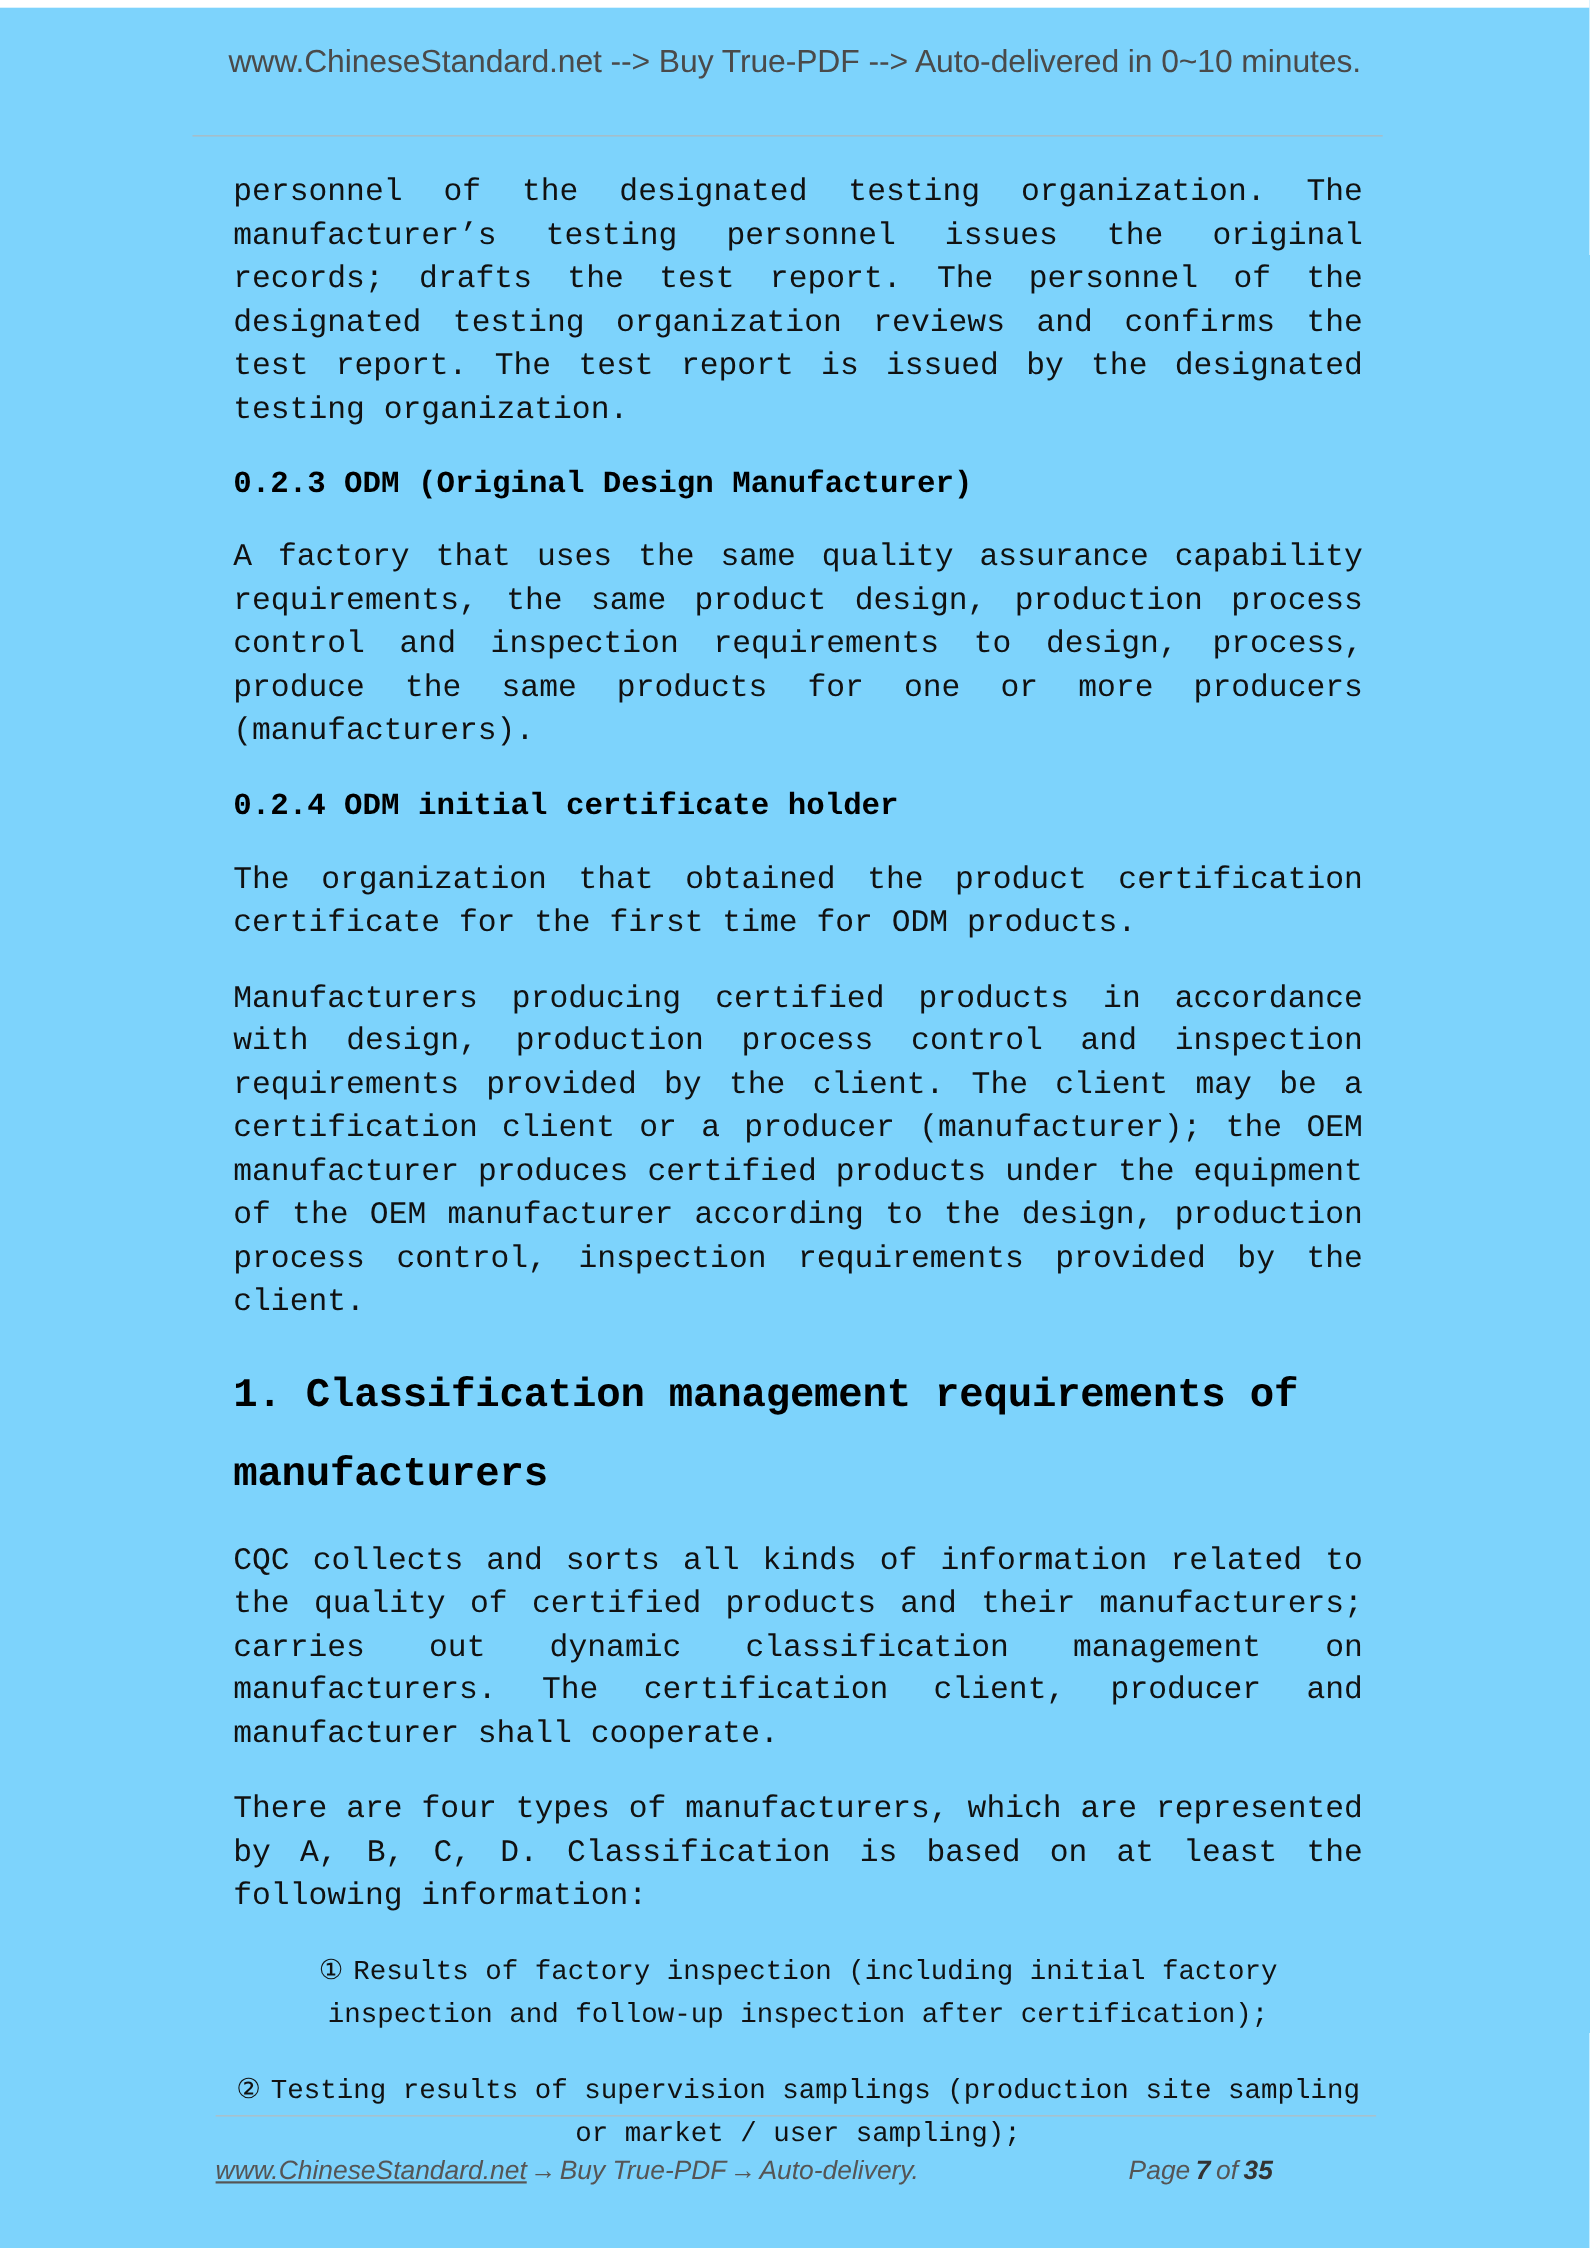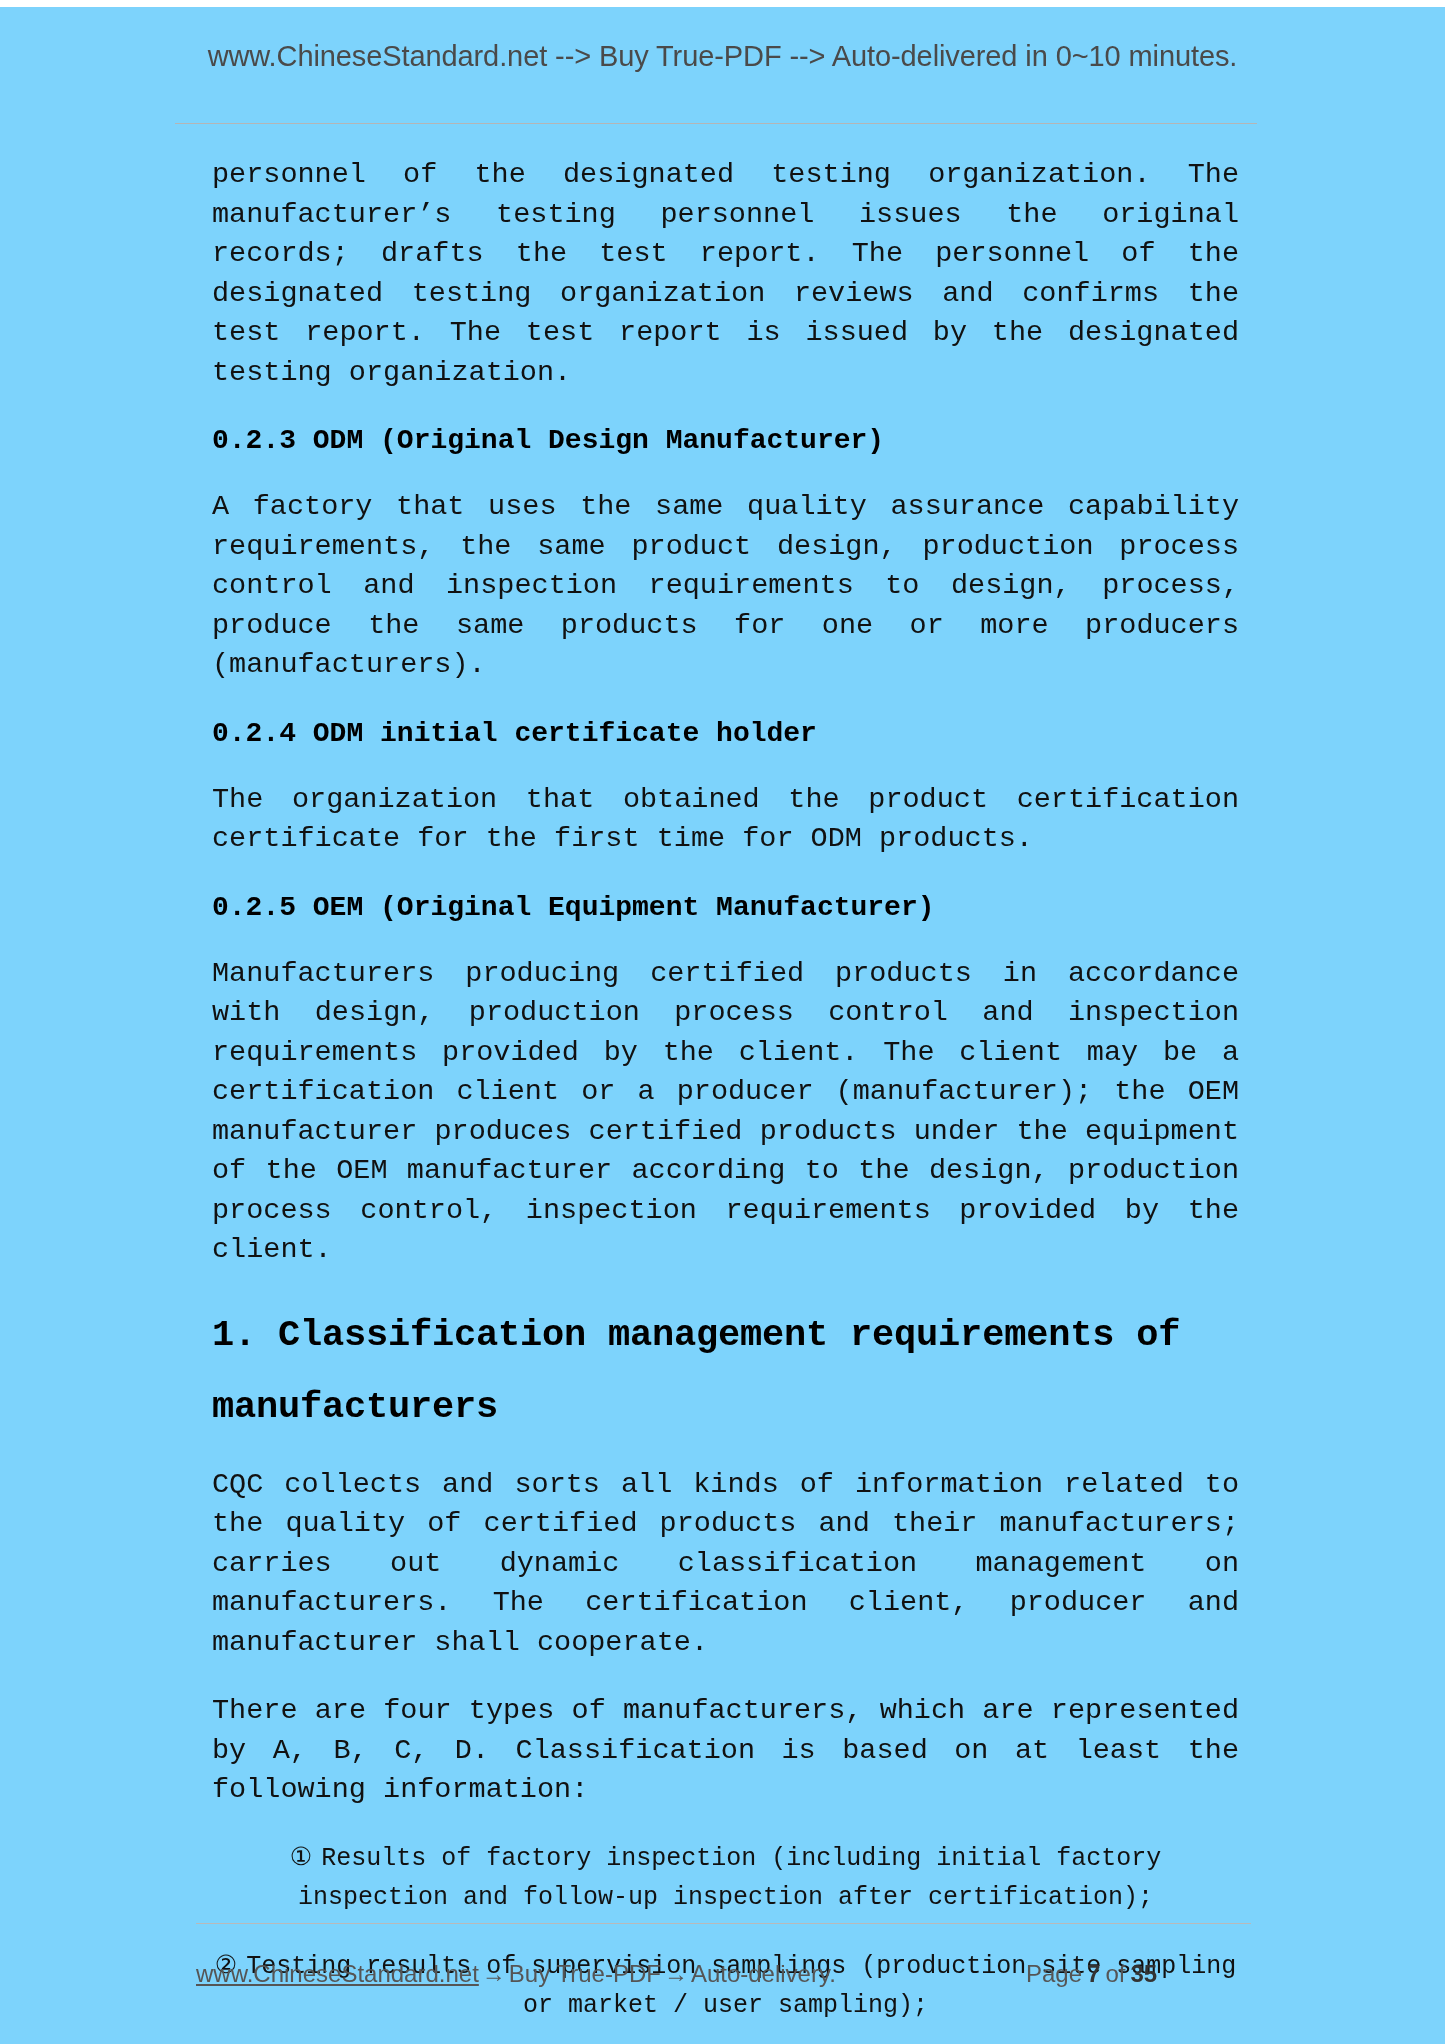--- a/index.html
+++ b/index.html
@@ -118,20 +118,21 @@
   }
   .footer-row {
     position: absolute;
     left: 196px;
     top: 48px;
     width: 1055px;
     font-size: 24px;
     line-height: 30px;
     color: #555555;
     white-space: nowrap;
+    font-style: italic;
   }
   .footer-link {
     text-decoration: underline;
     color: #555555;
   }
   .footer-arrow {
     padding: 0 3px;
   }
   .footer-pageinfo {
     position: absolute;
@@ -161,21 +162,20 @@
     <p class="body-text">personnel of the designated testing organization. The manufacturer’s testing personnel issues the original records; drafts the test report. The personnel of the designated testing organization reviews and confirms the test report. The test report is issued by the designated testing organization.</p>
 
     <h3 class="sub-heading">0.2.3 ODM (Original Design Manufacturer)</h3>
 
     <p class="body-text">A factory that uses the same quality assurance capability requirements, the same product design, production process control and inspection requirements to design, process, produce the same products for one or more producers (manufacturers).</p>
 
     <h3 class="sub-heading">0.2.4 ODM initial certificate holder</h3>
 
     <p class="body-text">The organization that obtained the product certification certificate for the first time for ODM products.</p>
 
-    <h3 class="sub-heading">0.2.5 OEM (Original Equipment Manufacturer)</h3>
 
     <p class="body-text">Manufacturers producing certified products in accordance with design, production process control and inspection requirements provided by the client. The client may be a certification client or a producer (manufacturer); the OEM manufacturer produces certified products under the equipment of the OEM manufacturer according to the design, production process control, inspection requirements provided by the client.</p>
 
     <h1 class="main-heading">1. Classification management requirements of manufacturers</h1>
 
     <p class="body-text">CQC collects and sorts all kinds of information related to the quality of certified products and their manufacturers; carries out dynamic classification management on manufacturers. The certification client, producer and manufacturer shall cooperate.</p>
 
     <p class="body-text">There are four types of manufacturers, which are represented by A, B, C, D. Classification is based on at least the following information:</p>
 
     <p class="list-item">

